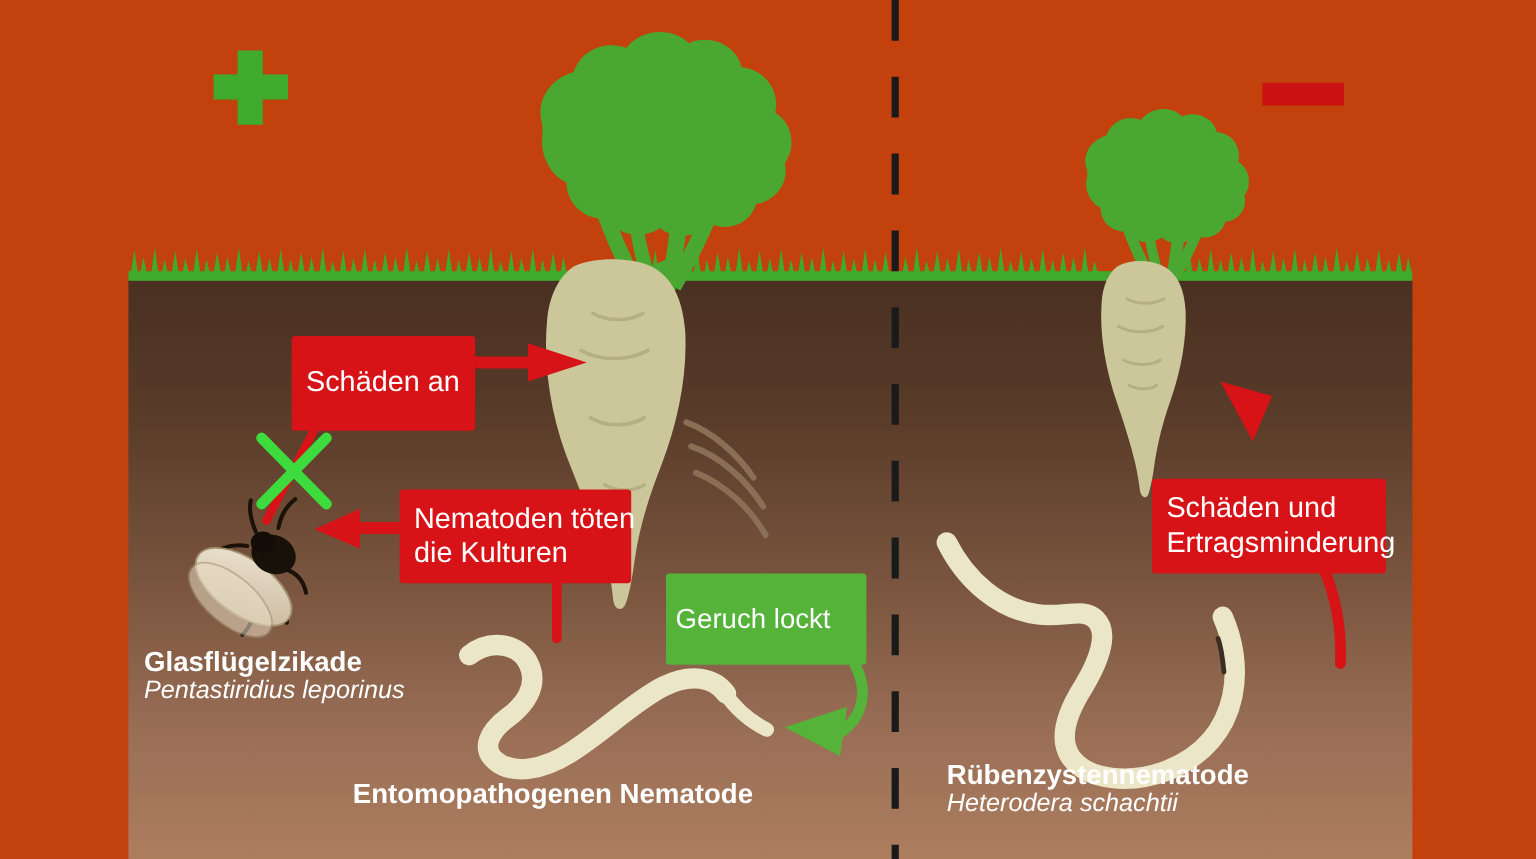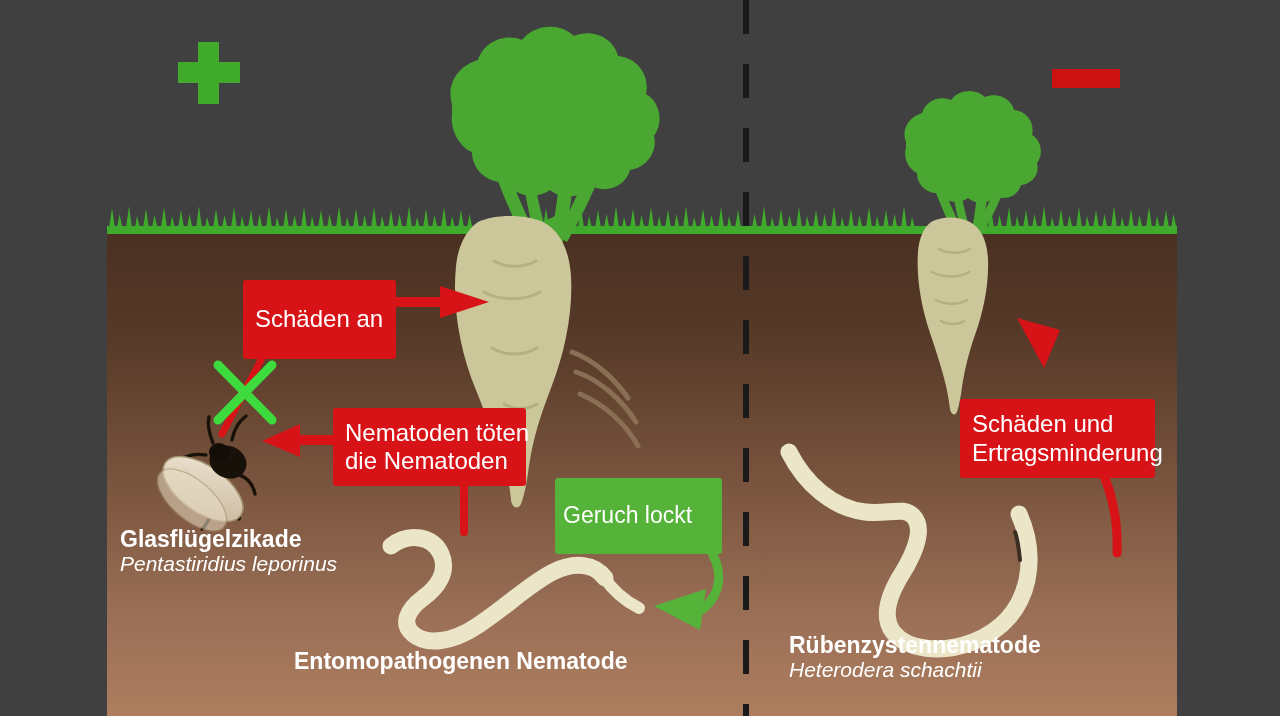--- a/index.html
+++ b/index.html
@@ -1,17 +1,17 @@
 <!DOCTYPE html>
 <html><head>
 <meta charset="utf-8">
 <style>
   html,body{margin:0;padding:0;background:#fff;}
   body{width:1280px;height:716px;overflow:hidden;font-family:"Liberation Sans",sans-serif;}
-  #stage{position:relative;width:1280px;height:716px;background:#404040;}
+  #stage{position:relative;width:1280px;height:716px;background:#c2410c;}
   #stage svg.layer{position:absolute;left:0;top:0;width:1280px;height:716px;}
 
   .callout{position:absolute;box-sizing:border-box;display:flex;flex-direction:column;
            justify-content:center;align-items:flex-start;color:#ffffff;
            font-family:"Liberation Sans",sans-serif;line-height:1.18;}
   .callout .ln{display:block;white-space:nowrap;}
   .red{background:#d81317;}
   .green{background:#55b33a;}
 
   #box-damage-crops{left:243px;top:280px;width:153px;height:79px;border-radius:3px;
@@ -19,21 +19,21 @@
   #box-nema-kill{left:333px;top:408px;width:193px;height:78px;border-radius:3px;
                  padding:6px 12px;font-size:24px;font-weight:400;z-index:40;}
   #box-smell{left:555px;top:478px;width:167px;height:76px;border-radius:3px;
              padding:5px 8px;font-size:23px;font-weight:400;z-index:40;}
   #box-yield-loss{left:960px;top:399px;width:195px;height:79px;border-radius:3px;
                   padding:6px 12px;font-size:24px;font-weight:400;z-index:40;}
 
   .specimen{position:absolute;color:#ffffff;line-height:1.15;z-index:35;}
   .specimen .common{font-size:23px;font-weight:bold;display:block;white-space:nowrap;}
   .specimen .latin{font-size:21px;font-style:italic;display:block;white-space:nowrap;}
-  #label-leafhopper{left:120px;top:526px;}
+  #label-leafhopper{left:120px;top:538px;}
   #label-epn{left:294px;top:648px;}
   #label-bcn{left:789px;top:632px;}
 </style>
 </head>
 <body>
 
 <div id="stage">
 
   <svg class="layer" viewBox="0 0 1280 716">
     <defs>
@@ -298,21 +298,21 @@
       <line x1="746" y1="0" x2="746" y2="716" stroke="#1a1a1a" stroke-width="6" stroke-dasharray="34 30" stroke-linecap="butt"></line>
     </g>
   </svg>
 
   <div class="callout red" id="box-damage-crops">
     <span class="ln">Schäden an</span>
   </div>
 
   <div class="callout red" id="box-nema-kill">
     <span class="ln">Nematoden töten</span>
-    <span class="ln">die Nematoden</span>
+    <span class="ln">die Kulturen</span>
   </div>
 
   <div class="callout green" id="box-smell">
     <span class="ln">Geruch lockt</span>
   </div>
 
   <div class="callout red" id="box-yield-loss">
     <span class="ln">Schäden und</span>
     <span class="ln">Ertragsminderung</span>
   </div>

